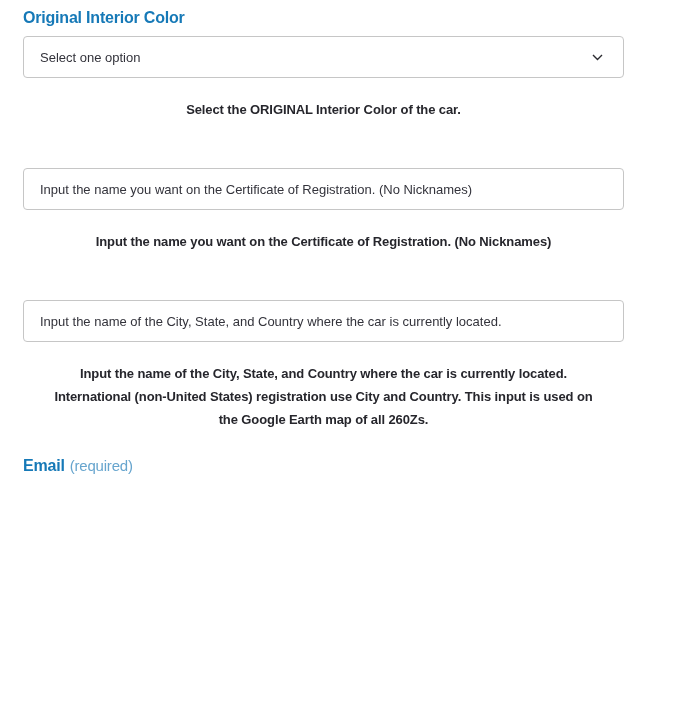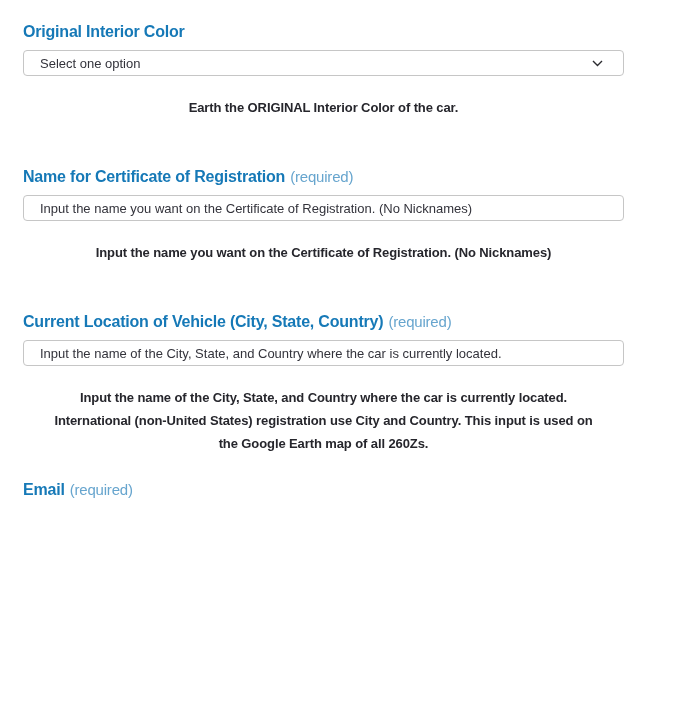--- a/index.html
+++ b/index.html
@@ -6,21 +6,21 @@
   html, body {
     width: 678px;
     height: 708px;
     background: #ffffff;
     overflow: hidden;
     font-family: "Liberation Sans", "DejaVu Sans", sans-serif;
   }
   .form-col {
     width: 601px;
     margin-left: 23px;
-    padding-top: 21px;
+    padding-top: 7px;
   }
   .field {
     margin-bottom: 24px;
   }
   .field-label {
     font-size: 16px;
     font-weight: 700;
     color: #1679b7;
     line-height: 21px;
     letter-spacing: -0.2px;
@@ -28,21 +28,21 @@
   }
   .required-tag {
     font-size: 15px;
     font-weight: 400;
     color: #67a5ce;
     letter-spacing: -0.2px;
     margin-left: 5px;
   }
   .text-input, .select-box {
     width: 100%;
-    height: 26px;
+    height: 42px;
     border: 1px solid #c6c6c6;
     border-radius: 4px;
     background: #ffffff;
     font-family: "Liberation Sans", "DejaVu Sans", sans-serif;
     font-size: 13px;
     color: #33333b;
     padding: 0 16px;
     outline: none;
   }
   .text-input::placeholder {
@@ -87,35 +87,29 @@
       <span>Original Interior Color</span>
     </div>
     <div class="select-box" role="button">
       <span class="select-value">Select one option</span>
       <span class="chevron">
         <svg width="11" height="7" viewBox="0 0 11 7" fill="none">
           <path d="M1 1 L5.5 5.5 L10 1" stroke="#2b2b30" stroke-width="1.4" fill="none"></path>
         </svg>
       </span>
     </div>
-    <div class="help-text">Earth the ORIGINAL Interior Color of the car.</div>
+    <div class="help-text">Select the ORIGINAL Interior Color of the car.</div>
   </div>
 
   <div class="field">
-    <div class="field-label">
-      <span>Name for Certificate of Registration</span><span class="required-tag">(required)</span>
-    </div>
     <input type="text" class="text-input" placeholder="Input the name you want on the Certificate of Registration. (No Nicknames)" style="">
     <div class="help-text">Input the name you want on the Certificate of Registration. (No Nicknames)</div>
   </div>
 
   <div class="field">
-    <div class="field-label">
-      <span>Current Location of Vehicle (City, State, Country)</span><span class="required-tag">(required)</span>
-    </div>
     <input type="text" class="text-input" placeholder="Input the name of the City, State, and Country where the car is currently located." style="">
     <div class="help-text">Input the name of the City, State, and Country where the car is currently located.
 International (non-United States) registration use City and Country. This input is used on
 the Google Earth map of all 260Zs.</div>
   </div>
 
   <div class="field">
     <div class="field-label">
       <span>Email</span><span class="required-tag">(required)</span>
     </div>

